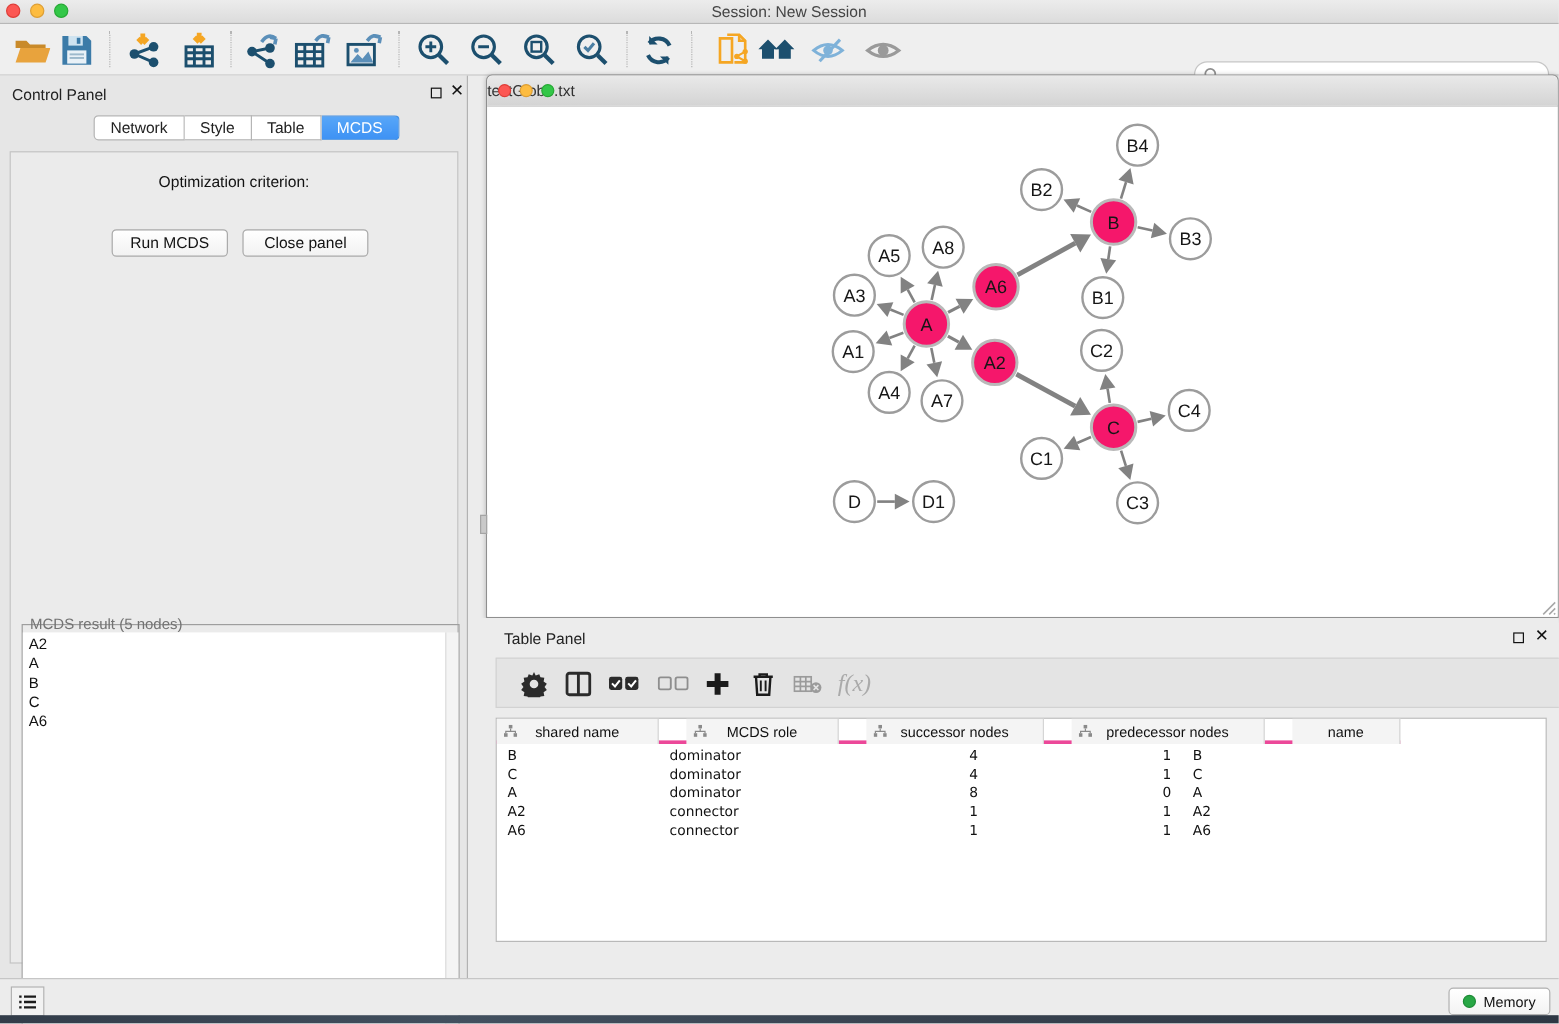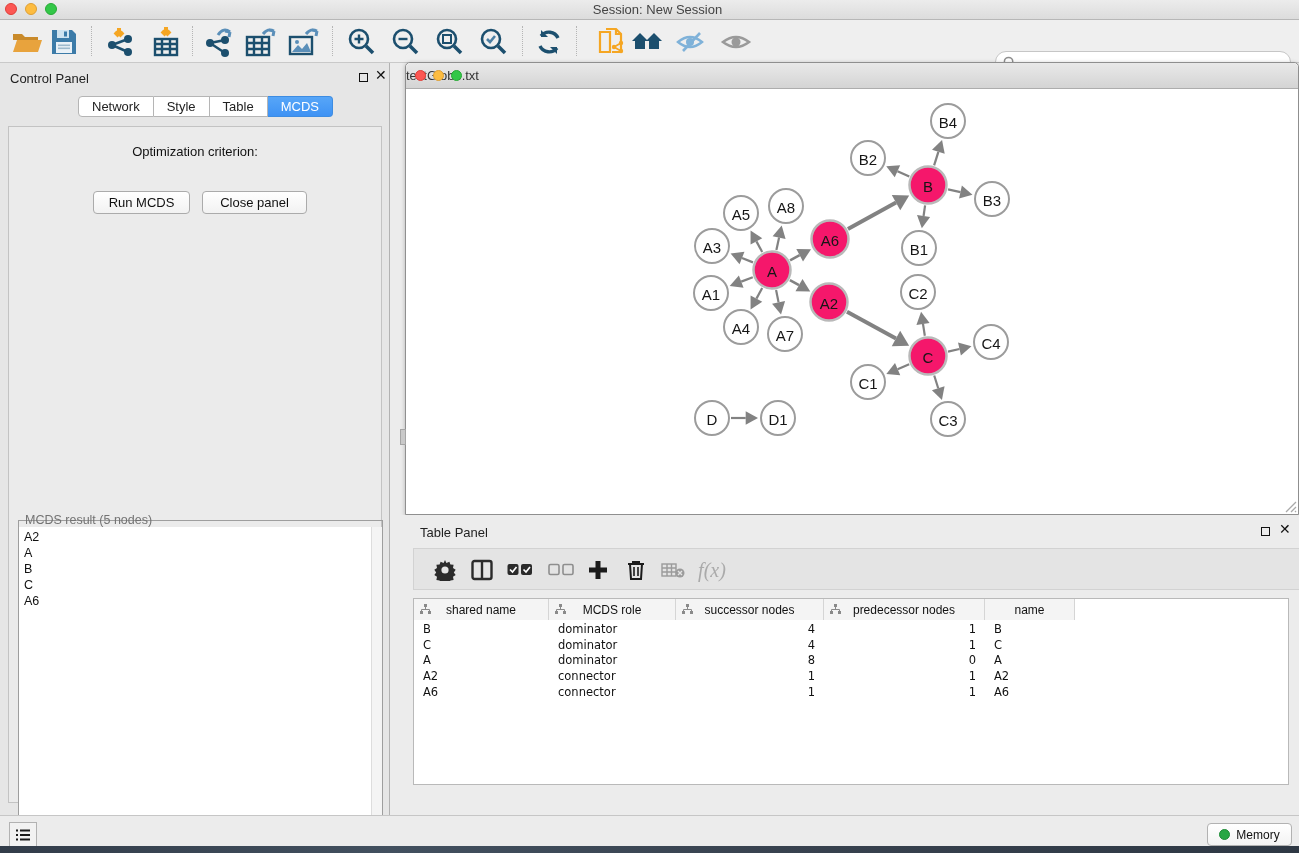--- a/index.html
+++ b/index.html
@@ -97,21 +97,21 @@
   .tp-toolbar { position:absolute; left:22px; top:33px; width:1021px; height:42px;
     background:#e4e4e4; border:1px solid #d2d2d2; }
   .tp-tbtn { position:absolute; top:5px; width:32px; height:32px; display:flex;
     align-items:center; justify-content:center; }
   .fx-label { font-family:"Liberation Serif","DejaVu Serif",serif; font-style:italic;
     font-size:20px; color:#aaa; }
 
   .data-table { position:absolute; left:22px; top:83px; width:876px; height:187px;
     background:#fff; border:1px solid #b9b9b9; }
   .dt-header { position:absolute; left:0; top:0; height:21px; display:flex;
-    border-bottom:3px solid #ec4899; }
+    border-bottom:3px solid #ec4899;gap:23px; }
   .dt-hcell { position:relative; height:21px; background:#f4f4f4; border-right:1px solid #d5d5d5;
     display:flex; align-items:center; justify-content:center; font-size:12px; color:#111; }
   .dt-hcell .hicon { position:absolute; left:6px; top:5px; }
   .dt-row { position:absolute; left:0; height:15.8px; display:flex; font-size:12px; color:#111; }
   .dt-cell { height:15.8px; display:flex; align-items:center; padding:0 9px; overflow:hidden;
     font-family:"DejaVu Sans",sans-serif; font-size:11.5px; }
   .dt-cell.right { justify-content:flex-end; }
 
   
   .statusbar { left:0; top:815px; width:1299px; height:31px; background:#ececec;

